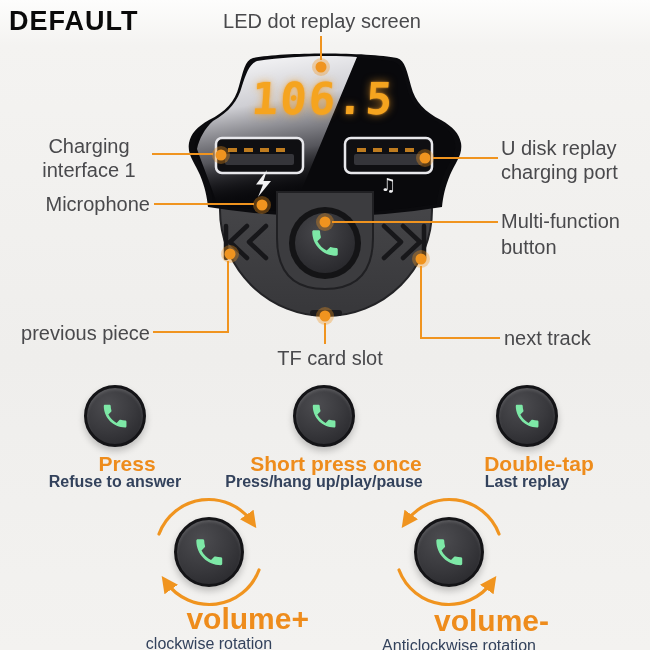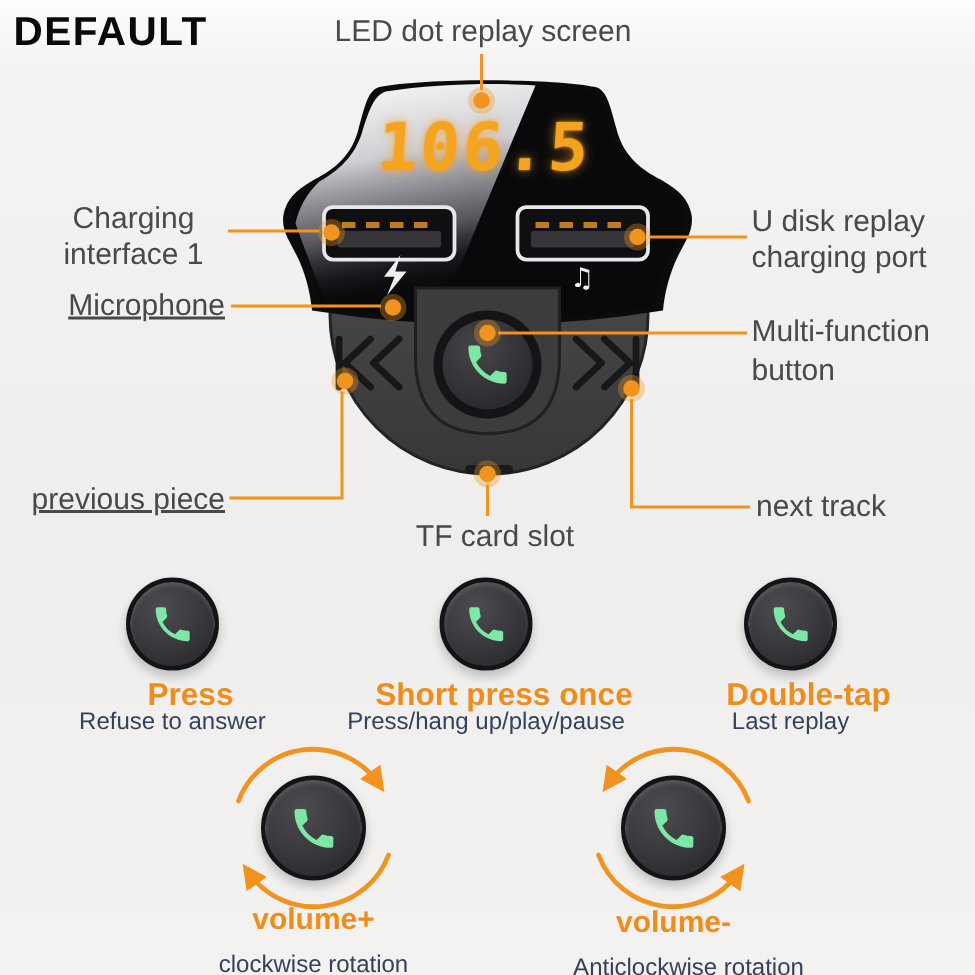--- a/index.html
+++ b/index.html
@@ -5,38 +5,38 @@
   html,body{margin:0;padding:0;}
   .stage{
     position:relative;width:650px;height:650px;overflow:hidden;
     background:linear-gradient(180deg,#fdfdfc 0%,#f4f3f1 7%,#efeeec 55%,#f3f2f0 100%);
     font-family:"Liberation Sans",sans-serif;
   }
   .abs{position:absolute;}
   .watermark{left:9px;top:6px;font-size:27px;font-weight:800;letter-spacing:1px;color:#0a0a0a;}
   .lbl{position:absolute;font-size:20px;line-height:24px;color:#49494c;font-weight:400;}
   .lbl.center{text-align:center;}
-  .lbl.right{text-align:right;text-decoration:underline;}
+  .lbl.right{text-align:right;}
   .led-display{
     left:223px;top:73px;width:200px;text-align:center;
     font-family:"DejaVu Sans Mono",monospace;font-weight:bold;font-size:44px;
     color:#f5a41f;letter-spacing:2px;transform:skewX(-4deg);
     text-shadow:0 0 8px rgba(244,160,40,.65),0 0 2px rgba(244,160,40,.9);
   }
   .pbtn{
     position:absolute;border-radius:50%;
     background:radial-gradient(circle at 38% 30%,#4c4c50 0%,#3a3a3e 48%,#232327 100%);
     border:3px solid #141417;box-sizing:border-box;
     box-shadow:inset 0 2px 3px rgba(255,255,255,.14),0 4px 7px rgba(0,0,0,.22);
     display:flex;align-items:center;justify-content:center;
   }
   .pbtn svg{width:54%;height:54%;}
   .gaction{position:absolute;width:230px;text-align:center;color:#ee8c1c;font-size:21px;font-weight:700;padding-left:12px;}
-  .gresult{position:absolute;width:230px;text-align:center;color:#33425c;font-size:16px;font-weight:400;}
-  .vaction{position:absolute;width:200px;text-align:center;color:#ee8c1c;font-size:20px;font-weight:700;}
+  .gresult{position:absolute;width:230px;text-align:center;color:#33425c;font-size:16px;font-weight:700;}
+  .vaction{position:absolute;width:200px;text-align:right;color:#ee8c1c;font-size:30px;font-weight:700;}
   .vresult{position:absolute;width:220px;text-align:center;color:#33425c;font-size:16px;font-weight:400;margin-top:10px;}
   .rot{position:absolute;width:150px;height:150px;}
   svg{display:block;}
 </style>
 </head>
 <body>
 
 <div class="stage">
 
   <svg class="abs" style="left:0;top:0" width="650" height="650" viewBox="0 0 650 650">

